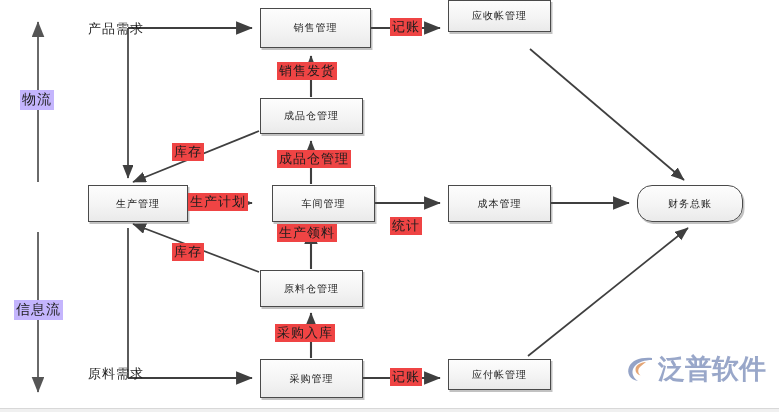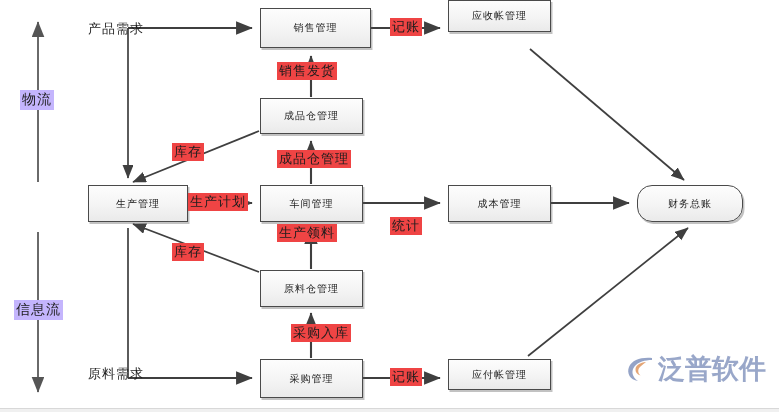--- a/index.html
+++ b/index.html
@@ -156,37 +156,37 @@
       <line x1="363" y1="378" x2="440" y2="378" marker-end="url(#ah)"></line>
 
       <line x1="528" y1="356" x2="688" y2="228" stroke-width="1.7" marker-end="url(#ah)"></line>
     </g>
   </svg>
 
   <div class="node" style="left: 260px; top: 8px; width: 111px; height: 40px;">销售管理</div>
   <div class="node" style="left: 448px; top: 0; width: 103px; height: 32px;">应收帐管理</div>
   <div class="node" style="left: 260px; top: 98px; width: 103px; height: 36px;">成品仓管理</div>
   <div class="node" style="left: 76px; top: 185px; width: 100px; height: 37px; margin-left: 12px;">生产管理</div>
-  <div class="node" style="left: 260px; top: 185px; width: 103px; height: 37px;">车间管理</div>
+  <div class="node" style="left: 272px; top: 185px; width: 103px; height: 37px;">车间管理</div>
   <div class="node" style="left: 448px; top: 185px; width: 103px; height: 37px;">成本管理</div>
   <div class="node" style="left: 637px; top: 185px; width: 106px; height: 37px; border-radius: 15px;">财务总账</div>
   <div class="node" style="left: 260px; top: 270px; width: 103px; height: 37px;">原料仓管理</div>
   <div class="node" style="left: 260px; top: 359px; width: 103px; height: 39px;">采购管理</div>
   <div class="node" style="left: 448px; top: 359px; width: 103px; height: 31px;">应付帐管理</div>
 
   <div class="edge-label" style="left: 88px; top: 20px;">产品需求</div>
   <div class="edge-label on-wire" style="left: 390px; top: 18px;">记账</div>
   <div class="edge-label on-wire" style="left: 277px; top: 62px;">销售发货</div>
   <div class="edge-label on-wire" style="left: 172px; top: 143px;">库存</div>
   <div class="edge-label on-wire" style="left: 277px; top: 150px;">成品仓管理</div>
   <div class="edge-label on-wire" style="left: 188px; top: 193px;">生产计划</div>
   <div class="edge-label on-wire" style="left: 390px; top: 193px; margin-top: 24px;">统计</div>
   <div class="edge-label on-wire" style="left: 172px; top: 243px;">库存</div>
   <div class="edge-label on-wire" style="left: 277px; top: 224px;">生产领料</div>
-  <div class="edge-label on-wire" style="left: 291px; top: 324px;">采购入库</div>
+  <div class="edge-label on-wire" style="left: 275px; top: 324px;">采购入库</div>
   <div class="edge-label" style="left: 88px; top: 365px;">原料需求</div>
   <div class="edge-label on-wire" style="left: 390px; top: 368px;">记账</div>
 
   <div class="axis-label" style="left: 20px; top: 90px;">物流</div>
   <div class="axis-label" style="left: 14px; top: 300px;">信息流</div>
 
   <div id="watermark">
     <div class="wm-row">
       <span class="wm-mark">
         <svg width="30" height="30" viewBox="0 0 30 30">

